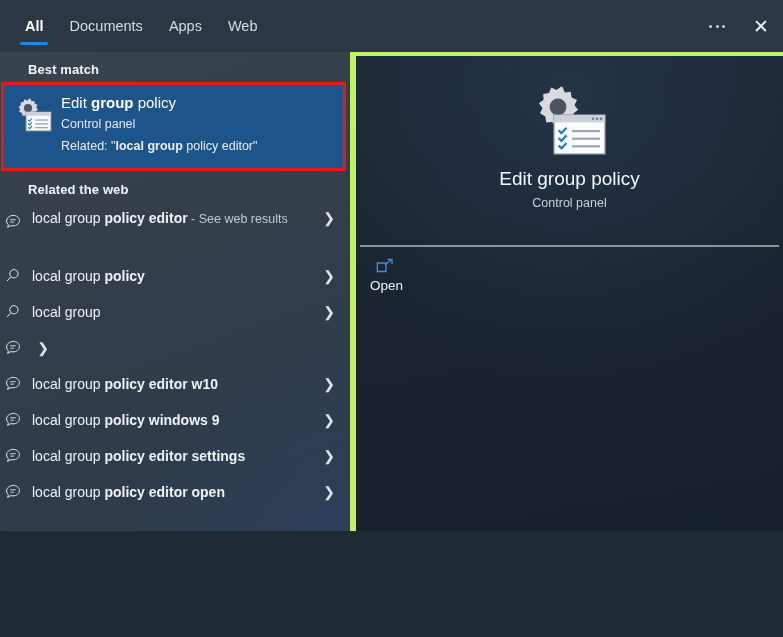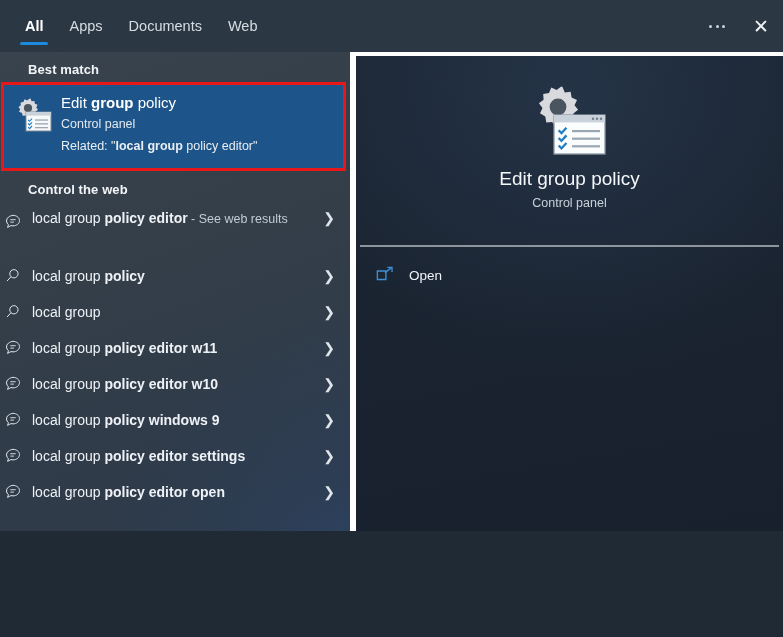--- a/index.html
+++ b/index.html
@@ -13,21 +13,21 @@
     font-family: "Liberation Sans", sans-serif;
     background: #202a35;
     color: #ffffff;
     -webkit-font-smoothing: antialiased;
   }
 
   #app {
     position: relative;
     width: 783px;
     height: 531px;
-    background: #ffffff;
+    background: #bef264;
     overflow: hidden;
   }
 
   
   .header {
     position: absolute;
     left: 0; top: 0;
     width: 783px;
     height: 52px;
     background: #2b3742;
@@ -284,22 +284,23 @@
     top: 189px;
     height: 2px;
     background: #8d959c;
   }
   .open-row {
     position: absolute;
     left: 14px;
     top: 200px;
     height: 38px;
     display: flex;
-    align-items: center;
+    align-items: flex-start;
     cursor: default;
+    flex-direction: column;
   }
   .open-icon {
     width: 30px;
     min-width: 30px;
     height: 22px;
     display: flex;
     align-items: center;
     justify-content: center;
     margin-right: 9px;
   }
@@ -315,25 +316,25 @@
 
   <div class="header">
     <div class="tabs">
 
       <div class="tab active">
         <span>All</span>
         <span class="tab-underline"></span>
       </div>
 
       <div class="tab">
+        <span>Documents</span>
+      </div>
+
+      <div class="tab">
         <span>Apps</span>
-      </div>
-
-      <div class="tab">
-        <span>Documents</span>
       </div>
 
       <div class="tab">
         <span>Web</span>
       </div>
 
 
     </div>
 
     <div class="header-right">
@@ -376,21 +377,21 @@
         </svg>
       </div>
       <div class="best-text">
         <div class="best-title"><span>Edit </span><span class="b">group</span><span> policy</span></div>
         <div class="best-sub">Control panel</div>
         <div class="best-related"><span>Related: "</span><span class="b">local group</span><span> policy editor"</span></div>
       </div>
     </div>
     <div class="best-highlight"></div>
 
-    <div class="section-title web">Control the web</div>
+    <div class="section-title web">Related the web</div>
 
     <div class="web-list">
 
       <div class="web-row tall">
         <span class="row-icon">
           <svg viewBox="0 0 20 20" width="18" height="18">
               <path d="M10 2.6c4 0 7.2 2.6 7.2 5.9 0 3.2-3.2 5.8-7.2 5.8-.8 0-1.6-.1-2.3-.3l-3.7 2 .9-3a5.4 5.4 0 0 1-2.1-4.1c0-3.3 3.2-5.9 7.2-6.3z" fill="none" stroke="#e3e9ef" stroke-width="1.1"></path>
               <rect x="7" y="7" width="6" height="1" fill="#e3e9ef"></rect>
               <rect x="7" y="9.6" width="4" height="1" fill="#e3e9ef"></rect>
             </svg>
@@ -422,21 +423,20 @@
       </div>
 
       <div class="web-row">
         <span class="row-icon">
           <svg viewBox="0 0 20 20" width="18" height="18">
               <path d="M10 2.6c4 0 7.2 2.6 7.2 5.9 0 3.2-3.2 5.8-7.2 5.8-.8 0-1.6-.1-2.3-.3l-3.7 2 .9-3a5.4 5.4 0 0 1-2.1-4.1c0-3.3 3.2-5.9 7.2-6.3z" fill="none" stroke="#e3e9ef" stroke-width="1.1"></path>
               <rect x="7" y="7" width="6" height="1" fill="#e3e9ef"></rect>
               <rect x="7" y="9.6" width="4" height="1" fill="#e3e9ef"></rect>
             </svg>
         </span>
-        <span class="row-label"><span>local group </span><span class="b">policy editor w11</span></span>
         <span class="chev">❯</span>
       </div>
 
       <div class="web-row">
         <span class="row-icon">
           <svg viewBox="0 0 20 20" width="18" height="18">
               <path d="M10 2.6c4 0 7.2 2.6 7.2 5.9 0 3.2-3.2 5.8-7.2 5.8-.8 0-1.6-.1-2.3-.3l-3.7 2 .9-3a5.4 5.4 0 0 1-2.1-4.1c0-3.3 3.2-5.9 7.2-6.3z" fill="none" stroke="#e3e9ef" stroke-width="1.1"></path>
               <rect x="7" y="7" width="6" height="1" fill="#e3e9ef"></rect>
               <rect x="7" y="9.6" width="4" height="1" fill="#e3e9ef"></rect>
             </svg>

